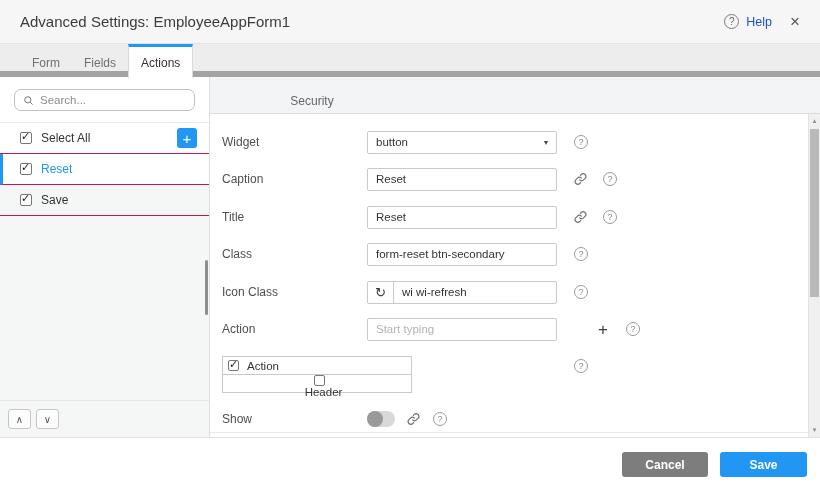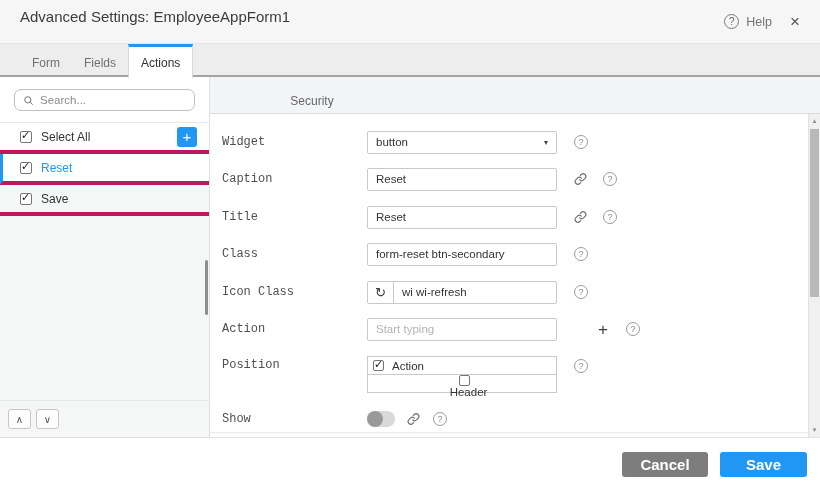--- a/index.html
+++ b/index.html
@@ -3,50 +3,50 @@
 <meta charset="utf-8">
 <style>
   :root { --accent:#2196f3; --cancel:#7d7d7d; }
   * { box-sizing:border-box; margin:0; padding:0; }
   html,body { background:#e9e9e9; }
   body { font-family:"Liberation Sans","DejaVu Sans",sans-serif; }
   .window { position:relative; width:820px; height:491px; background:#fff; overflow:hidden; }
 
   
   .titlebar { position:absolute; top:0; left:0; right:0; height:44px; background:#f6f6f6;
-              border-bottom:1px solid #e4e4e4; display:flex; padding:8px 20px; }
+              border-bottom:1px solid #e4e4e4; display:flex; align-items:center; padding:8px 20px; }
   .title { font-size:15px; color:#3c3c3c; }
   .tb-right { margin-left:auto; display:flex; align-items:center; }
   .help-circle { width:15px; height:15px; border:1px solid #7a7a7a; border-radius:50%; color:#666;
                  font-size:10px; display:flex; align-items:center; justify-content:center; }
-  .help-text { font-size:12.5px; color:#737373; margin-left:7px; }
+  .help-text { font-size:12.5px; color:#1d4ed8; margin-left:7px; }
   .close-x { font-size:17px; color:#555; margin-left:18px; line-height:1; cursor:default; }
 
   
   .main-tabs { position:absolute; top:44px; left:0; right:0; height:33px; background:#ededed;
-               border-bottom:2px solid #a3a3a3; display:flex; padding-left:20px; font-size:12px;
+               border-bottom:6px solid #a3a3a3; display:flex; padding-left:20px; font-size:12px;
                color:#707070; z-index:2; }
   .mtab { padding:0 12px; display:flex; align-items:center; border-top:3px solid transparent; height:34px; }
   .mtab.active { background:#fff; border-left:1px solid #dadada; border-right:1px solid #dadada;
                  border-top-color:var(--accent); color:#333; }
 
   
   .body { position:absolute; top:77px; left:0; right:0; height:360px; }
 
   
   .sidebar { position:absolute; left:0; top:0; width:210px; height:100%; background:#f5f6f6;
              border-right:1px solid #dfdfdf; }
   .search-wrap { background:#fff; padding:12px 14px 11px; border-bottom:1px solid #e9e9e9; }
   .search-box { height:22px; border:1px solid #bfbfbf; border-radius:7px; background:#fff;
                 display:flex; align-items:center; padding:0 8px; }
   .search-input { border:none; outline:none; flex:1; margin-left:6px; font-size:11.5px; color:#333;
                   background:transparent; min-width:0; font-family:inherit; }
   .search-input::placeholder { color:#8c8c8c; }
   .s-row { height:31px; display:flex; align-items:center; padding:0 12px 0 20px;
-           border-bottom:4px solid #be185d; background:#fff; font-size:12px; color:#333; }
+           border-bottom:1px solid #be185d; background:#fff; font-size:12px; color:#333; }
   .s-row.selected { border-left:3px solid var(--accent); padding-left:17px; }
   .s-row.selected .s-label { color:var(--accent); }
   .s-row.alt { background:#f5f6f6; }
   .s-label { margin-left:9px; }
   .plus-btn { margin-left:auto; width:20px; height:20px; background:var(--accent); border-radius:3px;
               color:#fff; font-size:15px; display:flex; align-items:center; justify-content:center; line-height:1; }
   .cbx { width:12px; height:12px; border:1px solid #767676; border-radius:2px; background:#fff;
          position:relative; flex:none; }
   .cbx.checked::after { content:"✓"; position:absolute; left:0; top:-3px; font-size:11px; color:#1a1a1a;
                         font-weight:bold; font-family:"DejaVu Sans",sans-serif; }
@@ -71,21 +71,21 @@
   
   .vscroll { position:absolute; top:0; right:0; bottom:0; width:12px; background:#f0f0f0;
              border-left:1px solid #e2e2e2; }
   .sb-arrow { position:absolute; left:0; width:100%; height:12px; color:#8a8a8a; font-size:7px;
               text-align:center; line-height:12px; font-family:"DejaVu Sans",sans-serif; }
   .sb-up { top:1px; } .sb-down { bottom:1px; }
   .sb-thumb { position:absolute; left:1px; top:15px; width:9px; height:168px; background:#b9b9b9; }
 
   
   .frow { position:absolute; left:12px; height:24px; display:flex; align-items:center; width:560px; }
-  .flabel { width:145px; font-size:12px; color:#4f4f4f; flex:none;font-family:Liberation Mono, monospace; }
+  .flabel { width:145px; font-size:12px; color:#4f4f4f; flex:none; }
   .fld { width:190px; height:23px; border:1px solid #c9c9c9; border-radius:2px; background:#fff;
          font-size:11.5px; color:#333; display:flex; align-items:center; padding:0 8px; }
   .finput { width:190px; height:23px; border:1px solid #c9c9c9; border-radius:2px; background:#fff;
             font-size:11.5px; color:#333; padding:0 8px; font-family:inherit; outline:none; }
   .finput::placeholder { color:#b3b3b3; }
   .fld.select { justify-content:space-between; }
   .dd-arrow { font-size:8px; color:#444; font-family:"DejaVu Sans",sans-serif; }
   .fld.group { padding:0; }
   .addon { width:26px; height:100%; border-right:1px solid #c9c9c9; display:flex; align-items:center;
            justify-content:center; font-size:13px; color:#3d3d3d; font-family:"DejaVu Sans",sans-serif; }
@@ -107,21 +107,21 @@
   .help-icon { width:14px; height:14px; border:1px solid #9a9a9a; border-radius:50%; color:#8a8a8a;
                font-size:9px; display:flex; align-items:center; justify-content:center; flex:none; }
   .plus-ic { font-size:17px; color:#3d3d3d; font-weight:normal; line-height:1; }
   .at352 { left:352px; } .at381 { left:381px; } .at376 { left:376px; } .at404 { left:404px; }
   .at185 { left:185px; } .at211 { left:211px; }
 
   
   .footer { position:absolute; left:0; right:0; bottom:0; height:54px; background:#fff;
             border-top:1px solid #e2e2e2; display:flex; align-items:center; justify-content:flex-end;
             padding-right:13px; gap:12px; }
-  .btn { height:25px; border:none; border-radius:3px; color:#fff; font-size:15px; font-weight:bold;
+  .btn { height:25px; border:none; border-radius:3px; color:#fff; font-size:12px; font-weight:bold;
          font-family:inherit; display:flex; align-items:center; justify-content:center; cursor:default; }
   .btn.cancel { width:86px; background:var(--cancel); }
   .btn.save { width:87px; background:var(--accent); }
 </style>
 </head>
 <body>
 
 <div class="window">
 
   <div class="titlebar">
@@ -239,21 +239,20 @@
         </div>
 
         <div class="frow" style="top:203px">
           <div class="flabel">Action</div>
           <input class="finput" placeholder="Start typing" style="">
           <span class="ric at376 plus-ic">+</span>
           <span class="ric at404 help-icon">?</span>
         </div>
 
         <div class="frow pos" style="top:242px">
-          <div class="flabel">Position</div>
           <div class="pos-group">
             <div class="popt">
               <span class="cbx checked"></span>
               <span class="pl">Action</span>
             </div>
             <div class="popt">
               <span class="cbx"></span>
               <span class="pl">Header</span>
             </div>
           </div>

